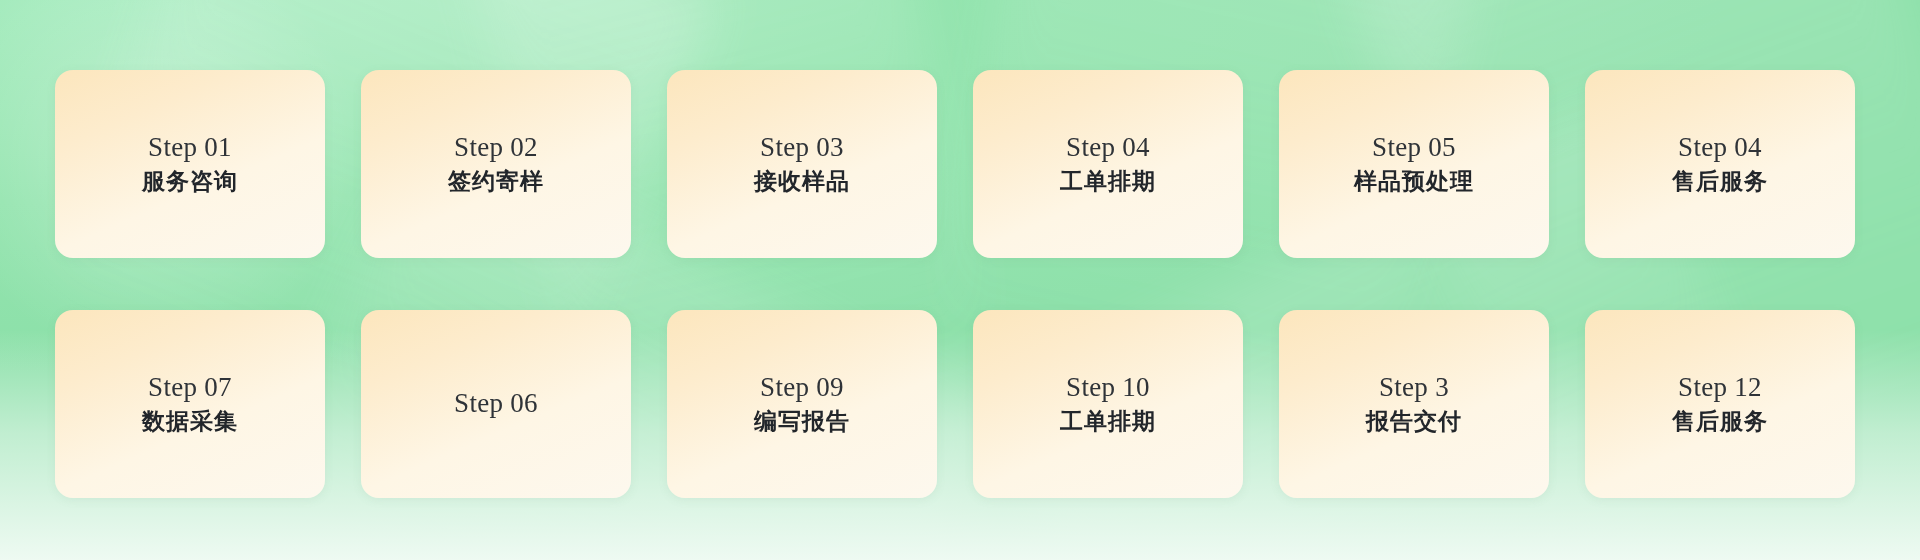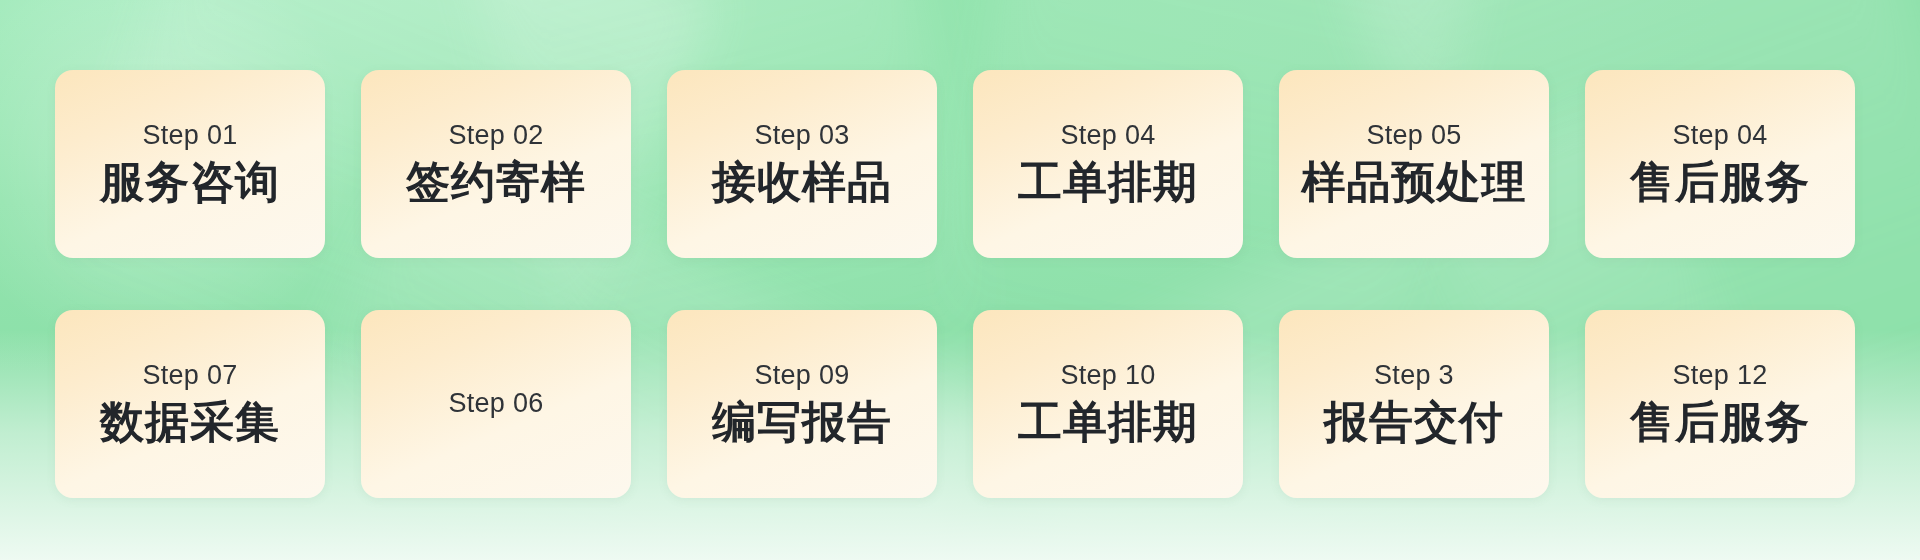--- a/index.html
+++ b/index.html
@@ -58,20 +58,21 @@
   .grid {
     position: absolute;
     left: 55px;
     top: 70px;
     width: 1800px;
     display: grid;
     grid-template-columns: repeat(6, 270px);
     grid-template-rows: 188px 188px;
     column-gap: 36px;
     row-gap: 52px;
+    font-family: Liberation Serif, serif;
   }
 
   .card {
     border-radius: 18px;
     background: linear-gradient(157deg, #fce6bd 0%, #fdeccd 26%, #fef6e5 60%, #fdf8ee 100%);
     box-shadow: 0 2px 10px rgba(110, 150, 120, 0.10);
     display: flex;
     flex-direction: column;
     align-items: center;
     justify-content: center;
@@ -82,21 +83,21 @@
 
   .card .step {
     font-size: 27px;
     line-height: 1.1;
     font-weight: 400;
     color: #2f3338;
     letter-spacing: 0.3px;
   }
 
   .card .name {
-    font-size: 44px;
+    font-size: 23px;
     line-height: 1.15;
     font-weight: 700;
     color: #22262b;
     letter-spacing: 1px;
   }
 </style>
 </head>
 <body>
 
 <div id="stage">

